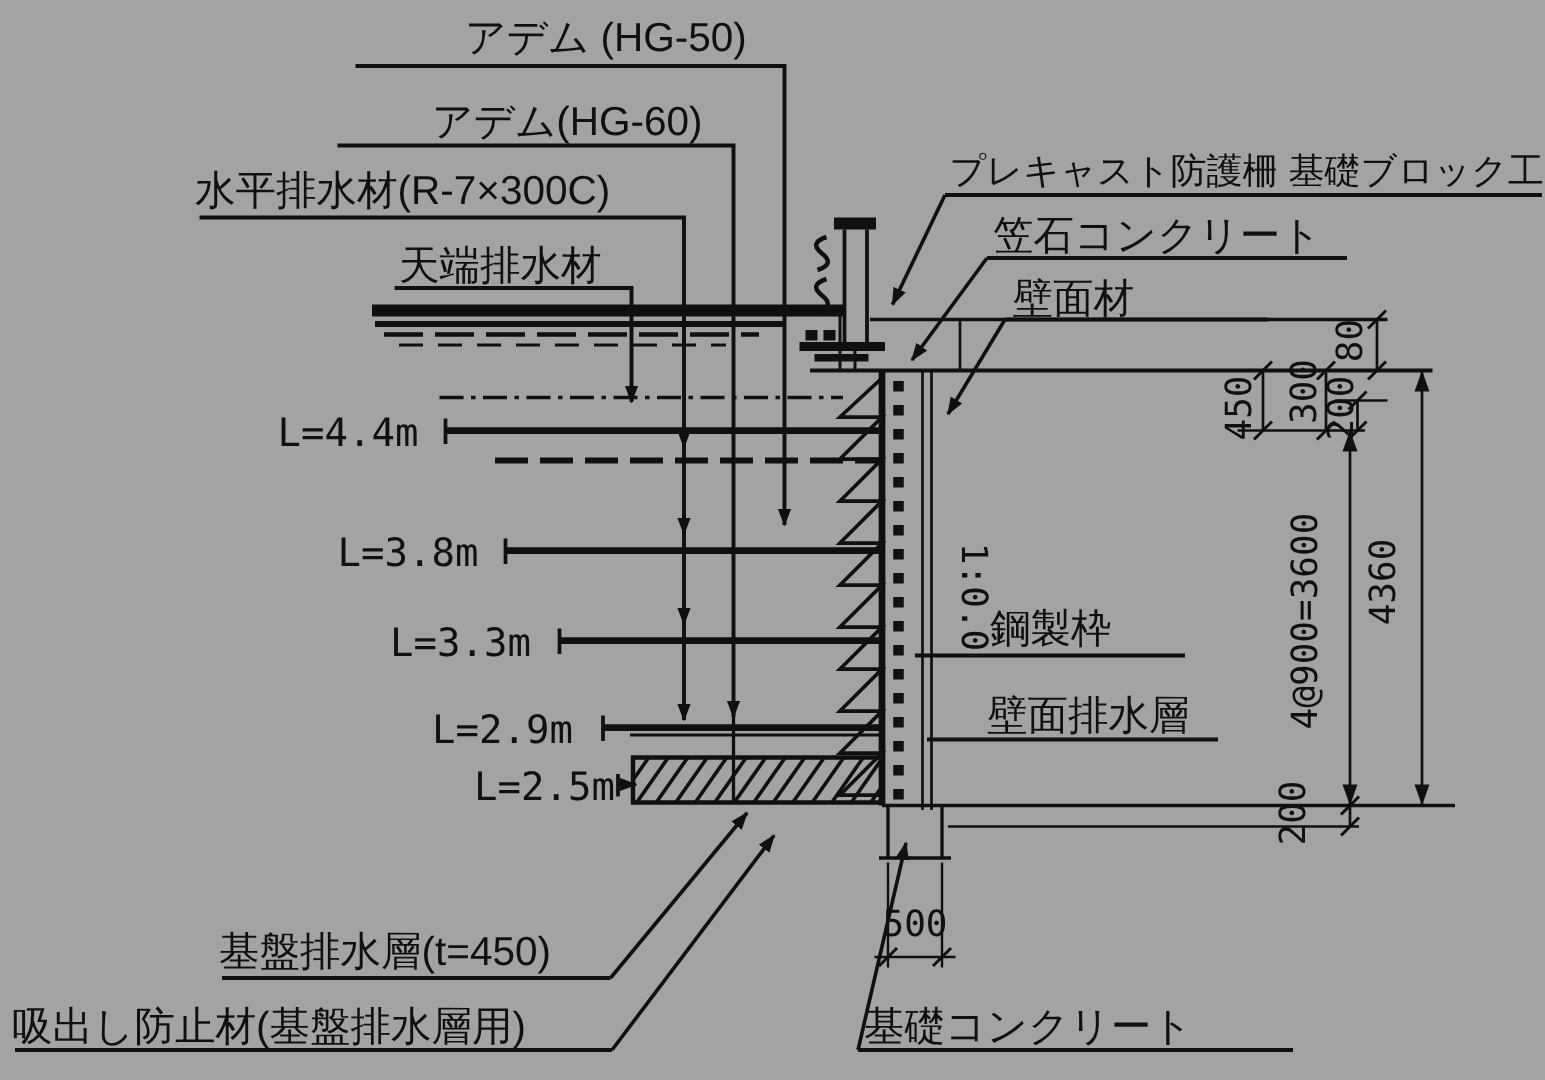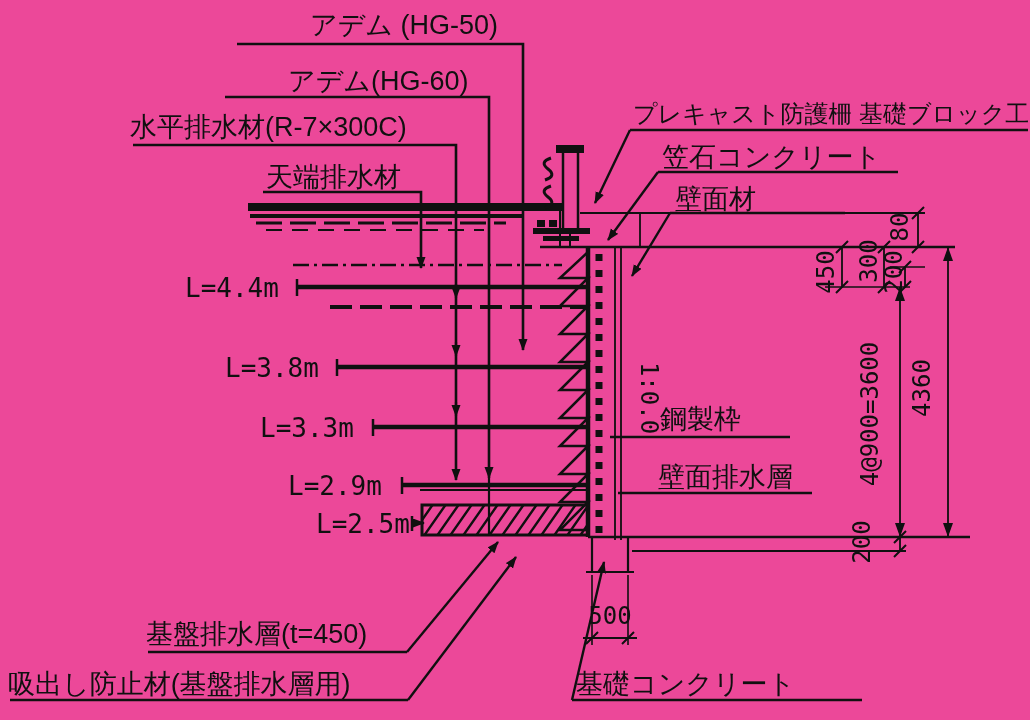--- a/index.html
+++ b/index.html
@@ -1,16 +1,16 @@
 <!DOCTYPE html>
 <html><head>
 <meta charset="utf-8">
 <style>
   html,body{margin:0;padding:0;background:#fff;}
-  #stage{position:relative;width:1030px;height:720px;background:#ec4899;overflow:hidden;}
+  #stage{position:relative;width:1030px;height:720px;background:#a3a3a3;overflow:hidden;}
   svg{display:block;}
   .lbl{font-family:"Liberation Sans",sans-serif;font-size:27px;fill:#101010;}
   .lbl-sm{font-family:"Liberation Sans",sans-serif;font-size:24px;fill:#101010;}
   .lbl-m{font-family:"DejaVu Sans Mono",monospace;font-size:26px;fill:#101010;}
   .dim{font-family:"DejaVu Sans Mono",monospace;font-size:24px;fill:#101010;}
   .ln{stroke:#101010;fill:none;}
   .fill{fill:#101010;stroke:none;}
 </style>
 </head>
 <body>

